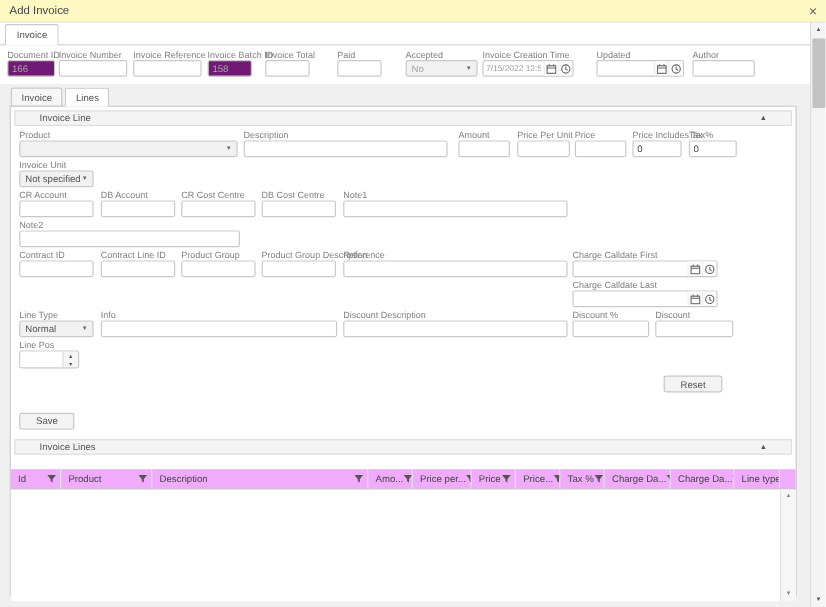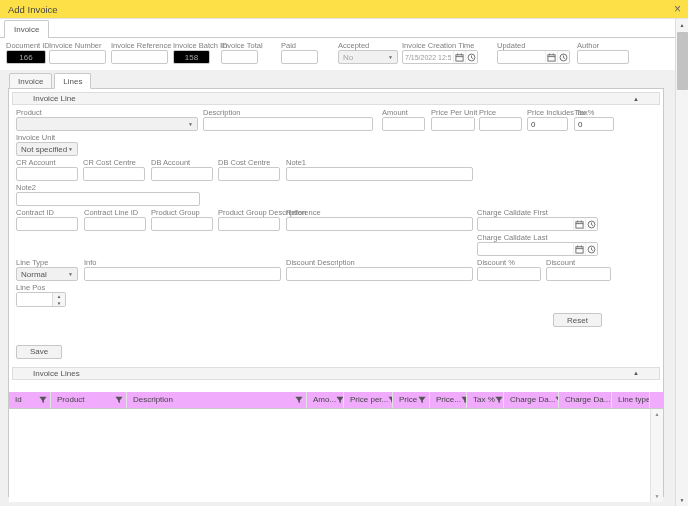--- a/index.html
+++ b/index.html
@@ -6,39 +6,39 @@
   html,body { width: 688px; height: 506px; }
   body {
     font-family: "Liberation Sans", sans-serif;
     background: #fff;
     position: relative;
     overflow: hidden;
     color: #444;
   }
   
   .titlebar { position:absolute; top:0; left:0; width:688px; height:19px;
-              background:#fde047; border-bottom:1px solid #e2e2e2; }
+              background:#fef9c3; border-bottom:1px solid #e2e2e2; }
   .title { position:absolute; left:8px; top:4px; font-size:9.5px; color:#444; }
   .close { position:absolute; right:7px; top:2px; font-size:12px; color:#666; cursor:pointer; line-height:14px; }
 
   
   .tabstrip1 { position:absolute; top:19px; left:0; width:675px; height:19px;
                background:#fff; border-bottom:1px solid #c9c9c9; }
   .tab1 { position:absolute; left:4px; top:1px; height:18px; padding:0 9px;
           background:#fff; border:1px solid #c9c9c9; border-bottom:none;
           border-radius:2px 2px 0 0; font-size:8px; color:#555; line-height:18px; z-index:2; }
 
   
   .headerform { position:absolute; top:38px; left:0; width:675px; height:32px;
                 background:#fff; display:flex; padding-top:3px; }
   .hf { display:flex; flex-direction:column; flex:none; }
   .lbl { font-size:7.5px; color:#808080; height:9px; white-space:nowrap; }
   .inp { height:14px; border:1px solid #c9c9c9; border-radius:2px; font-size:8px;
          color:#444; padding:0 3px; width:100%; background:#fff; font-family:inherit; outline:none; }
-  .inp.dis { background:#000000; color:#a8a8a8;text-align:center; }
+  .inp.dis { background:#701a75; color:#a8a8a8; }
   .hf0 { width:40px; margin-left:6px; }
   .hf1 { width:57px; margin-left:3px; }
   .hf2 { width:57px; margin-left:5px; }
   .hf3 { width:37px; margin-left:5px; }
   .hf4 { width:37px; margin-left:11px; }
   .hf5 { width:37px; margin-left:23px; }
   .hf6 { width:60px; margin-left:20px; }
   .hf7 { width:76px; margin-left:4px; }
   .hf8 { width:73px; margin-left:19px; }
   .hf9 { width:52px; margin-left:7px; }
@@ -282,26 +282,26 @@
             <span class="arr">▼</span>
           </div>
         </div>
       </div>
 
       <div class="frow">
         <div class="fld w62">
           <span class="lbl">CR Account</span>
           <input class="inp" style="">
         </div>
+        <div class="fld w62 ml6">
+          <span class="lbl">DB Account</span>
+          <input class="inp" style="">
+        </div>
         <div class="fld w62 ml5">
           <span class="lbl">CR Cost Centre</span>
-          <input class="inp" style="">
-        </div>
-        <div class="fld w62 ml6">
-          <span class="lbl">DB Account</span>
           <input class="inp" style="">
         </div>
         <div class="fld w62 ml5">
           <span class="lbl">DB Cost Centre</span>
           <input class="inp" style="">
         </div>
         <div class="fld wide">
           <span class="lbl">Note1</span>
           <input class="inp" style="">
         </div>

